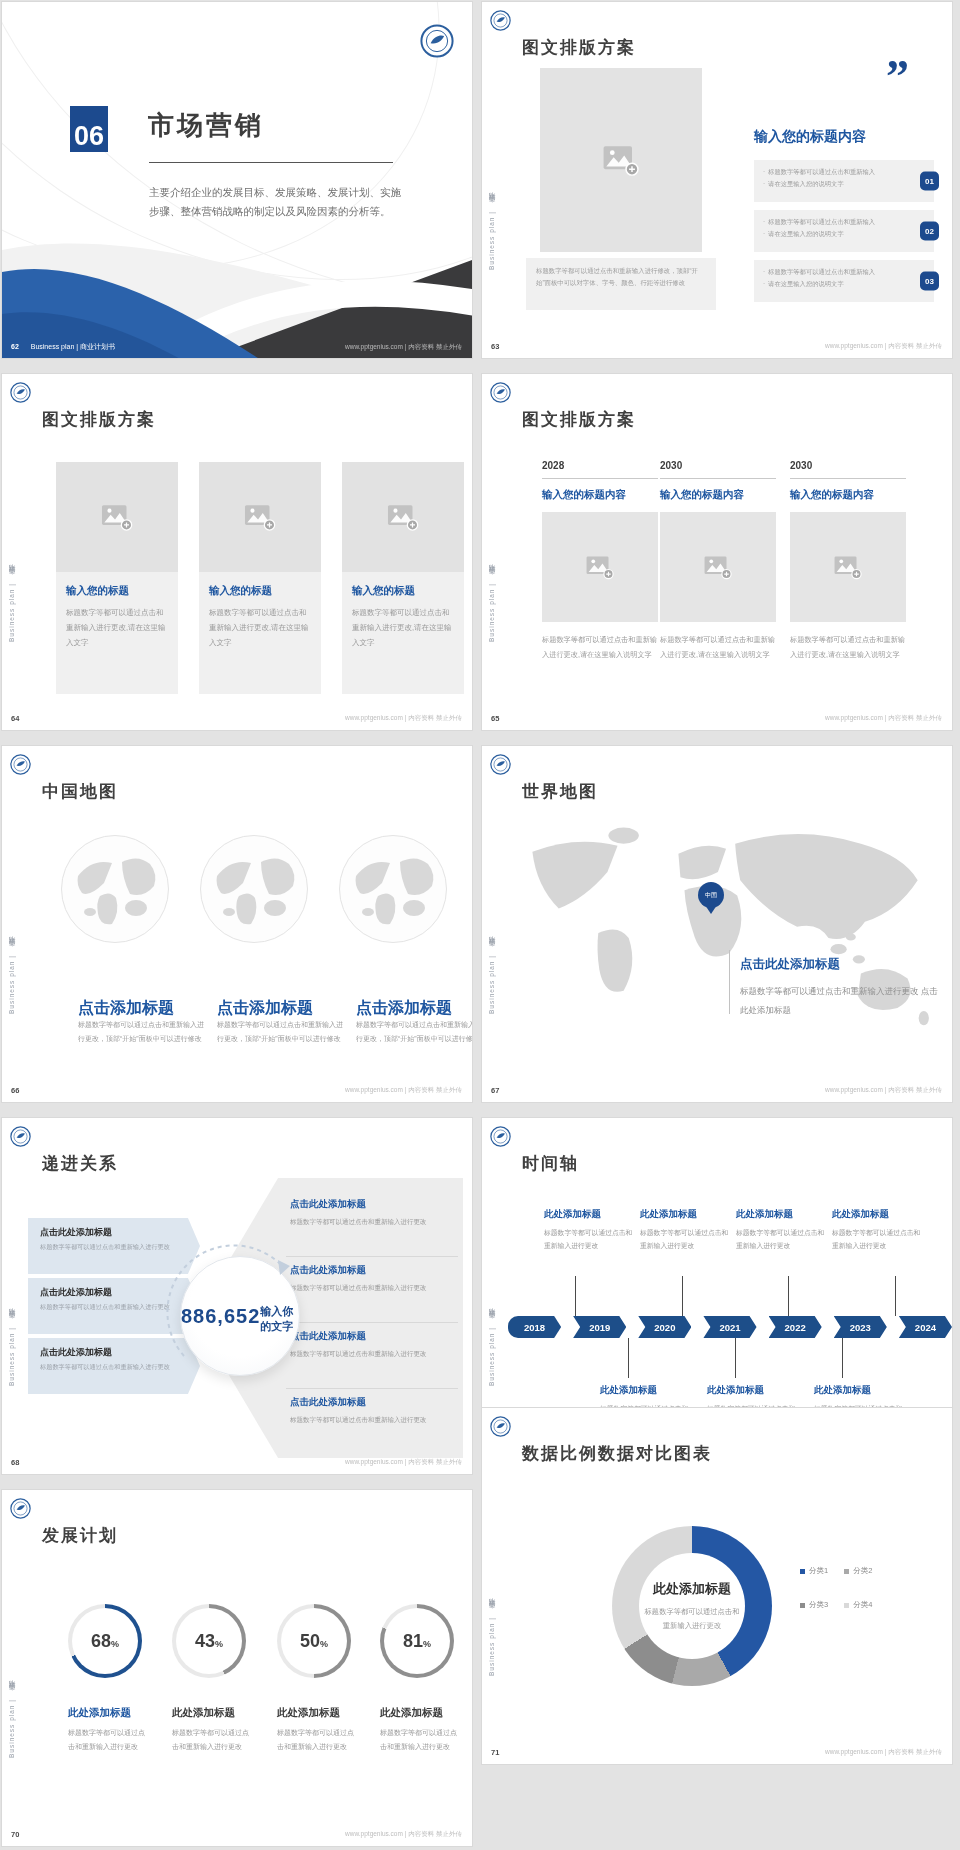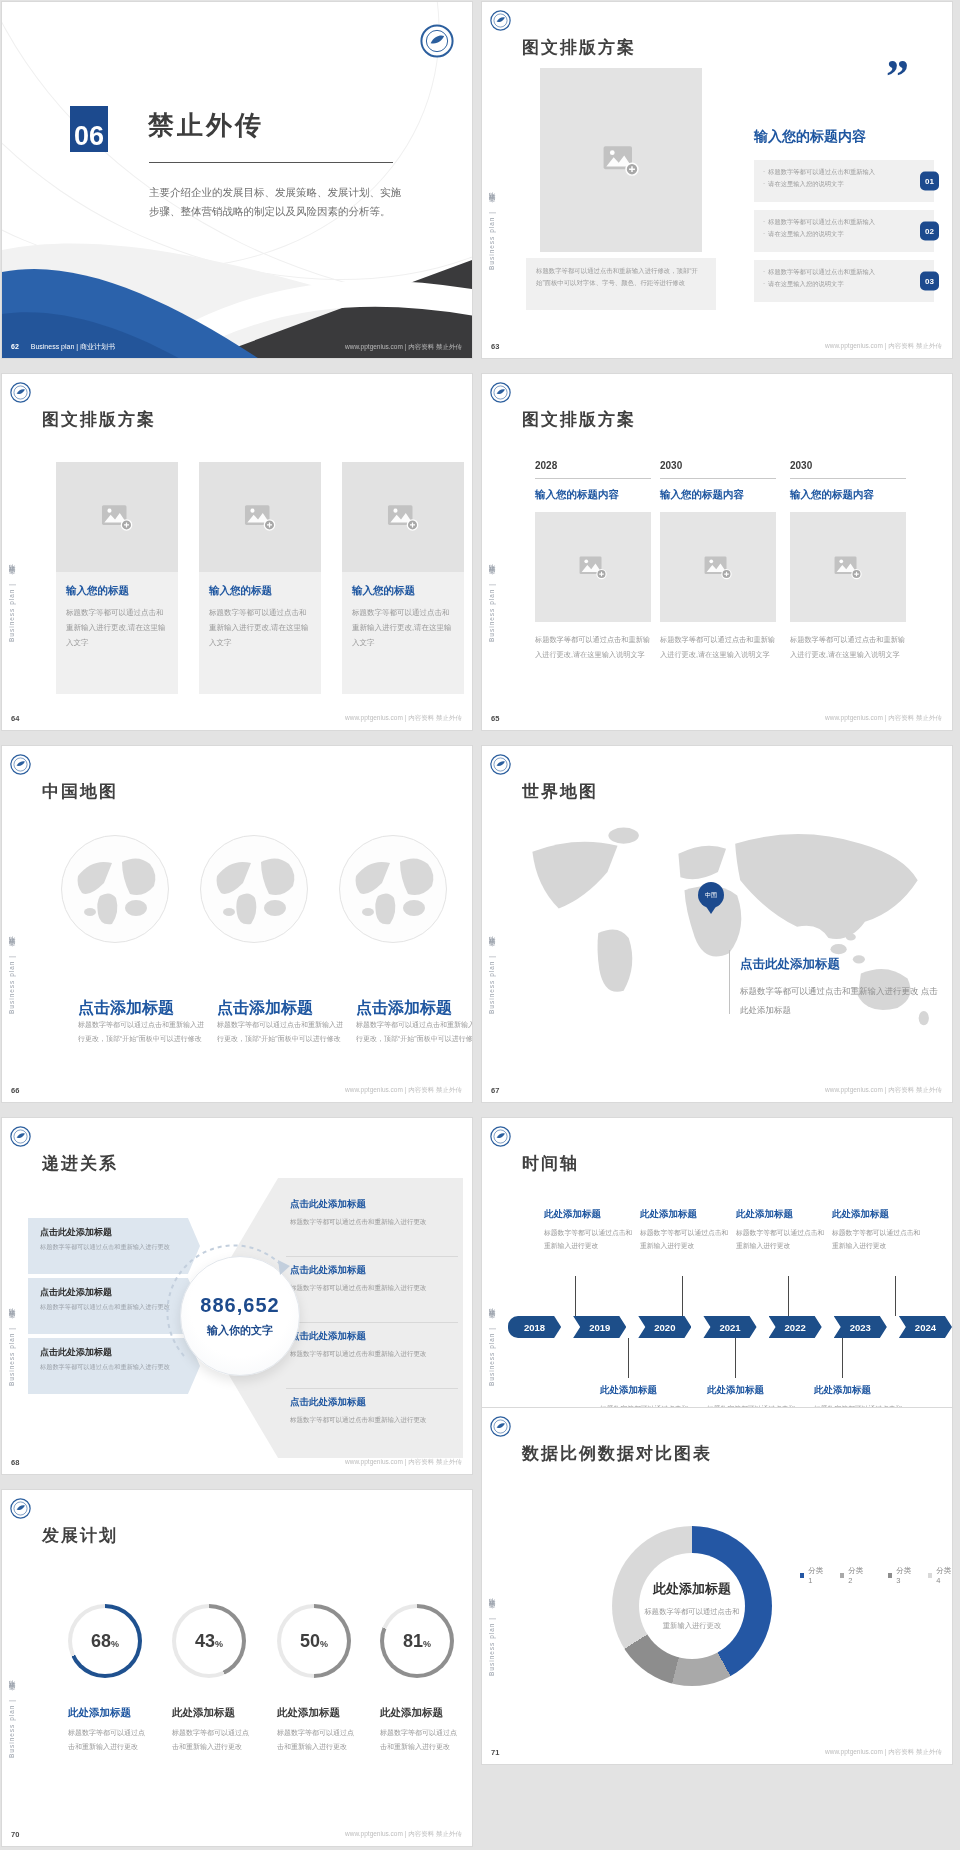--- a/index.html
+++ b/index.html
@@ -83,21 +83,21 @@
   .s68-rt{font-size:9.5px;font-weight:700;color:#1e56a0;}
   .s68-rb{margin-top:5px;font-size:6.5px;line-height:1.9;color:#9a9a9a;}
   .s68-sep{position:absolute;left:284px;width:172px;height:1px;background:#d8d8d8;}
   .s68-lbox{position:absolute;left:26px;width:172px;height:56px;background:#dde6ef;
     clip-path:polygon(0 0,93% 0,100% 50%,93% 100%,0 100%);box-sizing:border-box;padding:8px 14px 0 12px;}
   .s68-lt{font-size:9px;font-weight:700;color:#2f2f2f;}
   .s68-lb{margin-top:3px;font-size:6.2px;line-height:1.7;color:#9aa0a8;}
   .s68-circle{position:absolute;left:178px;top:138px;width:118px;height:118px;border-radius:50%;
     background:radial-gradient(circle at 50% 42%,#fff 55%,#f3f5f8 100%);
     border:1px solid #e3e7ec;box-shadow:0 5px 12px rgba(0,0,0,.10);z-index:4;
-    display:flex;flex-direction:column;align-items:center;justify-content:center;}
+    display:flex;flex-direction:row;align-items:center;justify-content:center;}
   .s68-val{font-size:20px;font-weight:700;color:#1d4a8c;letter-spacing:1px;}
   .s68-lab{margin-top:6px;font-size:11px;font-weight:700;color:#1d4a8c;}
   
   .s69-topcol{position:absolute;top:90px;width:90px;}
   .s69-botcol{position:absolute;top:266px;width:92px;}
   .s69-it{font-size:9.5px;font-weight:700;color:#1e56a0;}
   .s69-ib{margin-top:6px;font-size:6.8px;line-height:1.85;color:#9a9a9a;}
   .s69-vline{position:absolute;width:1px;background:#4a4a4a;}
   .s69-band{position:absolute;left:26px;top:198px;width:444px;height:22px;display:flex;gap:12px;}
   .s69-seg{flex:1;background:#1d4e89;color:#fff;font-size:9.5px;font-weight:700;
@@ -113,21 +113,21 @@
   .ring .pct{font-size:9px;font-weight:700;color:#3f3f3f;}
   .s70-t{position:absolute;top:216px;font-size:10.5px;font-weight:700;color:#3a3a3a;}
   .s70-t.first{color:#1e56a0;}
   .s70-b{position:absolute;top:236px;width:78px;font-size:7px;line-height:2;color:#9a9a9a;}
   
   .s71-donut{position:absolute;left:130px;top:118px;width:160px;height:160px;border-radius:50%;}
   .s71-hole{position:absolute;inset:27px;background:#fff;border-radius:50%;
     display:flex;flex-direction:column;align-items:center;justify-content:center;text-align:center;}
   .s71-ct{font-size:13px;font-weight:700;color:#333;}
   .s71-cb{margin-top:7px;width:100px;font-size:7.3px;line-height:1.9;color:#9a9a9a;}
-  .s71-legend{position:absolute;left:318px;top:158px;display:flex;flex-direction:row;gap:24px;}
+  .s71-legend{position:absolute;left:318px;top:158px;display:flex;flex-direction:column;gap:24px;}
   .s71-lrow{display:flex;gap:16px;}
   .s71-li{display:flex;align-items:center;gap:4px;font-size:7.5px;color:#8a8a8a;}
   .sw{width:5px;height:5px;display:inline-block;}
 </style>
 </head>
 <body>
 
 <svg width="0" height="0" style="position:absolute">
   <defs>
     <g id="seal">
@@ -160,21 +160,21 @@
     <div class="s62-swoosh" style="left:-120px;top:-300px;width:760px;height:560px;transform:rotate(22deg)"></div>
     <div class="s62-swoosh" style="left:-60px;top:-330px;width:860px;height:600px;transform:rotate(26deg)"></div>
     <div class="s62-logo">
       <svg viewBox="0 0 24 24">
           <use href="#seal"></use>
         </svg>
     </div>
     <div class="s62-numbox">
       <span>06</span>
     </div>
-    <h1 class="s62-title">禁止外传</h1>
+    <h1 class="s62-title">市场营销</h1>
     <div class="s62-rule"></div>
     <p class="s62-para">主要介绍企业的发展目标、发展策略、发展计划、实施步骤、整体营销战略的制定以及风险因素的分析等。</p>
     <svg class="s62-bottom" viewBox="0 0 470 126" preserveAspectRatio="none">
       <path d="M0 18 C130 -8 300 50 470 100 L470 126 L0 126 Z" fill="#f2f2f2"></path>
       <path d="M205 126 L470 126 L470 28 Z" fill="#3a3a3c"></path>
       <path d="M140 134 C255 55 370 52 480 72" fill="none" stroke="#fff" stroke-width="26"></path>
       <path d="M0 40 C75 25 165 66 262 130 L0 130 Z" fill="#2b62ab"></path>
       <path d="M0 82 C60 74 122 96 184 130 L0 130 Z" fill="#1d4a8c" opacity="0.55"></path>
     </svg>
     <div class="s62-footer">
@@ -262,21 +262,21 @@
     <div class="pagenum">64</div>
     <div class="credit">www.pptgenius.com | 内容资料 禁止外传</div>
   </section>
 
   <section class="slide" style="left:482px;top:374px">
     <div class="logo"><svg viewBox="0 0 24 24">
           <use href="#seal"></use>
         </svg></div>
     <div class="vtext">Business plan | 商业计划书</div>
     <h2 class="stitle">图文排版方案</h2>
-    <div class="s65-col" style="left:53px">
+    <div class="s65-col" style="left:60px">
       <div class="s65-year">2028</div>
       <div class="s65-t">输入您的标题内容</div>
       <div class="s65-img">
           <svg viewBox="0 0 48 48">
             <use href="#imgph"></use>
           </svg>
         </div>
       <div class="s65-b">标题数字等都可以通过点击和重新输入进行更改,请在这里输入说明文字</div>
     </div>
     <div class="s65-col" style="left:178px">

